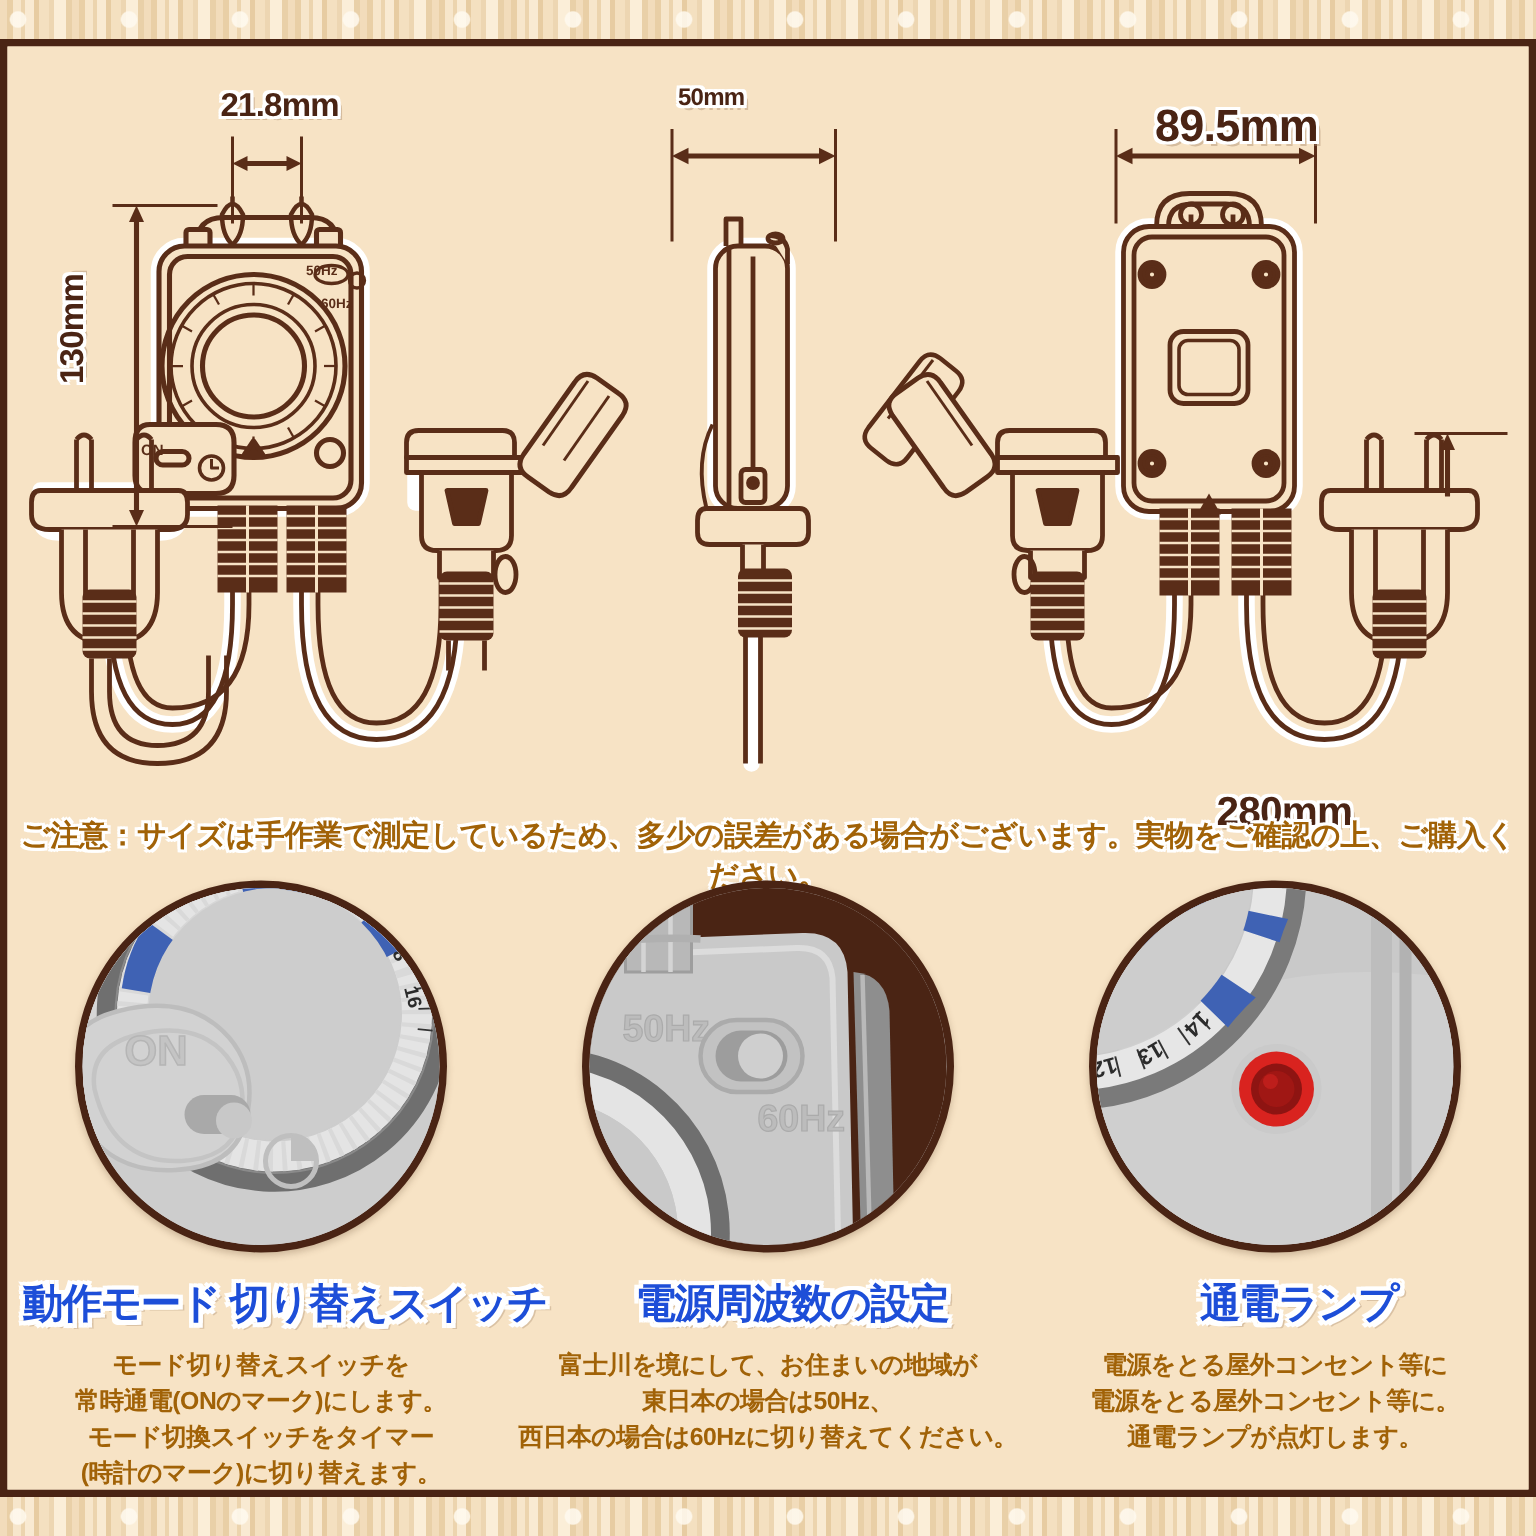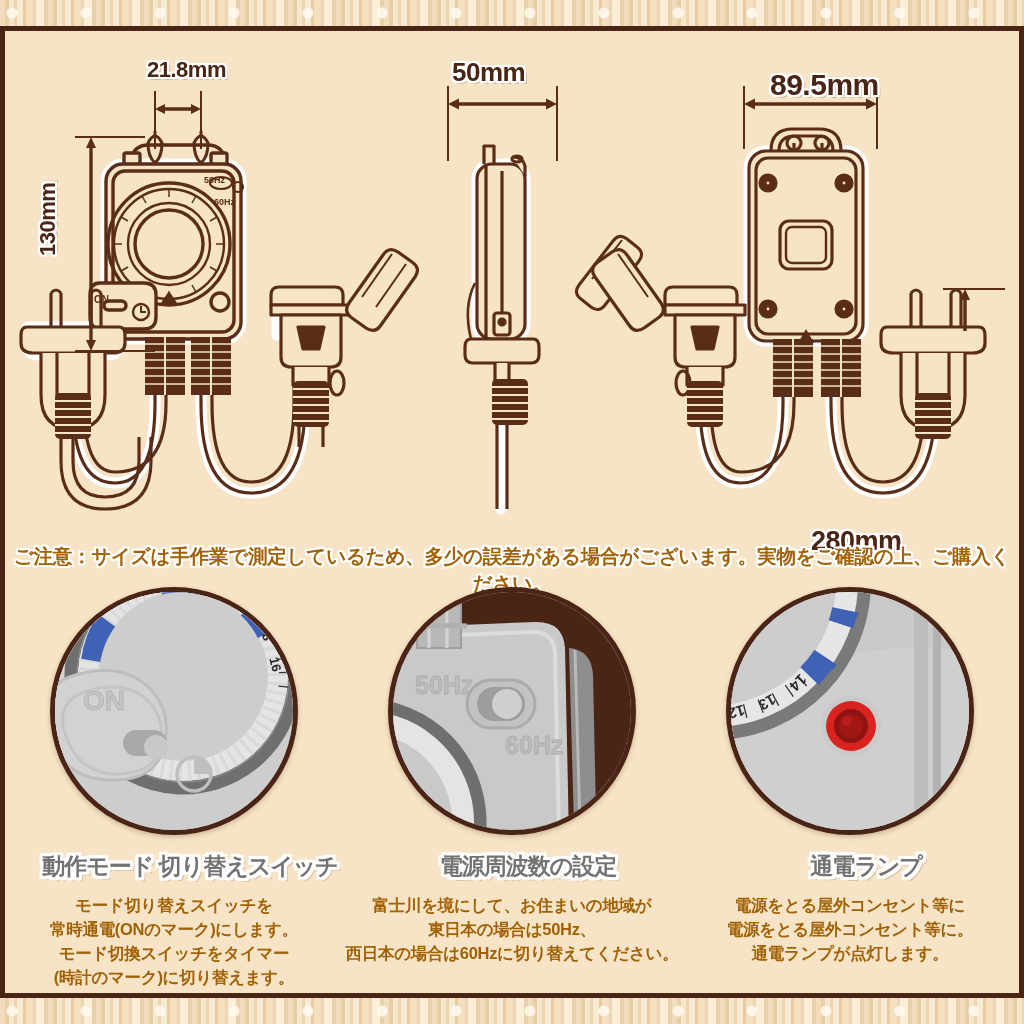--- a/index.html
+++ b/index.html
@@ -58,21 +58,21 @@
     letter-spacing:-0.5px;
     text-shadow:
       2px 0 0 #fff,-2px 0 0 #fff,0 2px 0 #fff,0 -2px 0 #fff,
       2px 2px 0 #fff,-2px -2px 0 #fff,2px -2px 0 #fff,-2px 2px 0 #fff,
       3px 3px 0 rgba(170,140,110,.45);
     white-space:nowrap;
   }
   #dim-width-front{left:142px;top:26px;font-size:22px;}
   #dim-height-front{left:30px;top:225px;font-size:22px;
      transform:rotate(-90deg);transform-origin:left top;}
-  #dim-depth-side{left:447px;top:26px;font-size:26px;}
+  #dim-depth-side{left:447px;top:26px;font-size:16px;}
   #dim-width-back{left:765px;top:37px;font-size:30px;}
   #dim-cord-length{left:806px;top:495px;font-size:27px;}
 
   
   #notice{
     position:absolute;left:0;top:512px;width:1014px;
     text-align:center;
     font-size:19.5px;font-weight:bold;color:#a16207;
     letter-spacing:-0.2px;
     text-shadow:
@@ -88,21 +88,21 @@
   .feature{width:330px;display:flex;flex-direction:column;align-items:center;}
   .photo-circle{
     width:238px;height:238px;border-radius:50%;
     border:5px solid #4a2414;overflow:hidden;position:relative;
     background:#c9c9c9;
     box-shadow:0 2px 5px rgba(90,60,35,.28);
   }
   .photo-circle svg{display:block;}
   .feature-title{
     margin-top:16px;
-    font-size:23px;font-weight:bold;color:#737373;
+    font-size:27px;font-weight:bold;color:#1d4ed8;
     letter-spacing:-1px;white-space:nowrap;
     text-shadow:
       3px 0 0 #fff,-3px 0 0 #fff,0 3px 0 #fff,0 -3px 0 #fff,
       3px 3px 0 #fff,-3px -3px 0 #fff,3px -3px 0 #fff,-3px 3px 0 #fff,
       2px 2px 0 #fff,4px 4px 0 rgba(175,145,115,.4);
     margin-left: 32px;
   }
   .feature-desc{
     margin-top:11px;text-align:center;
     font-size:16.5px;line-height:1.46;color:#a16207;font-weight:bold;

